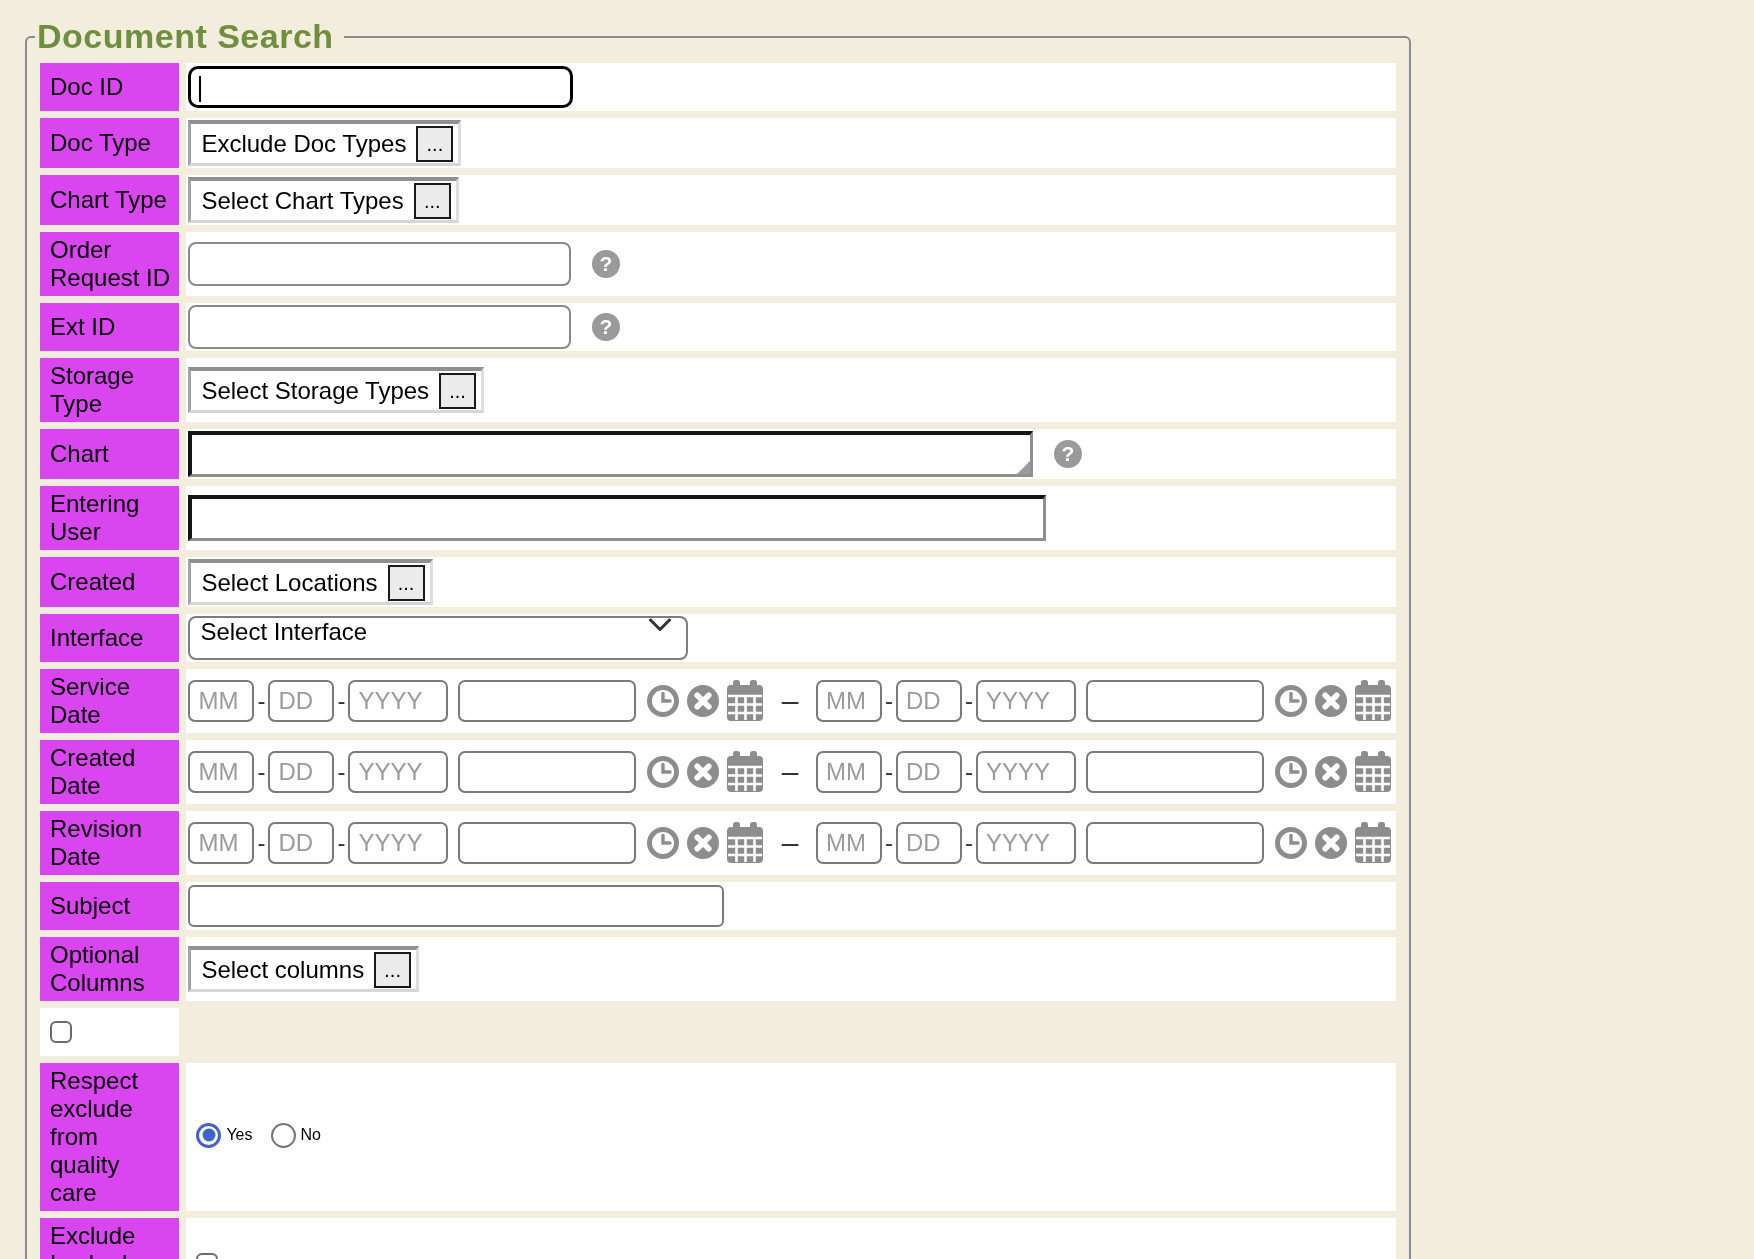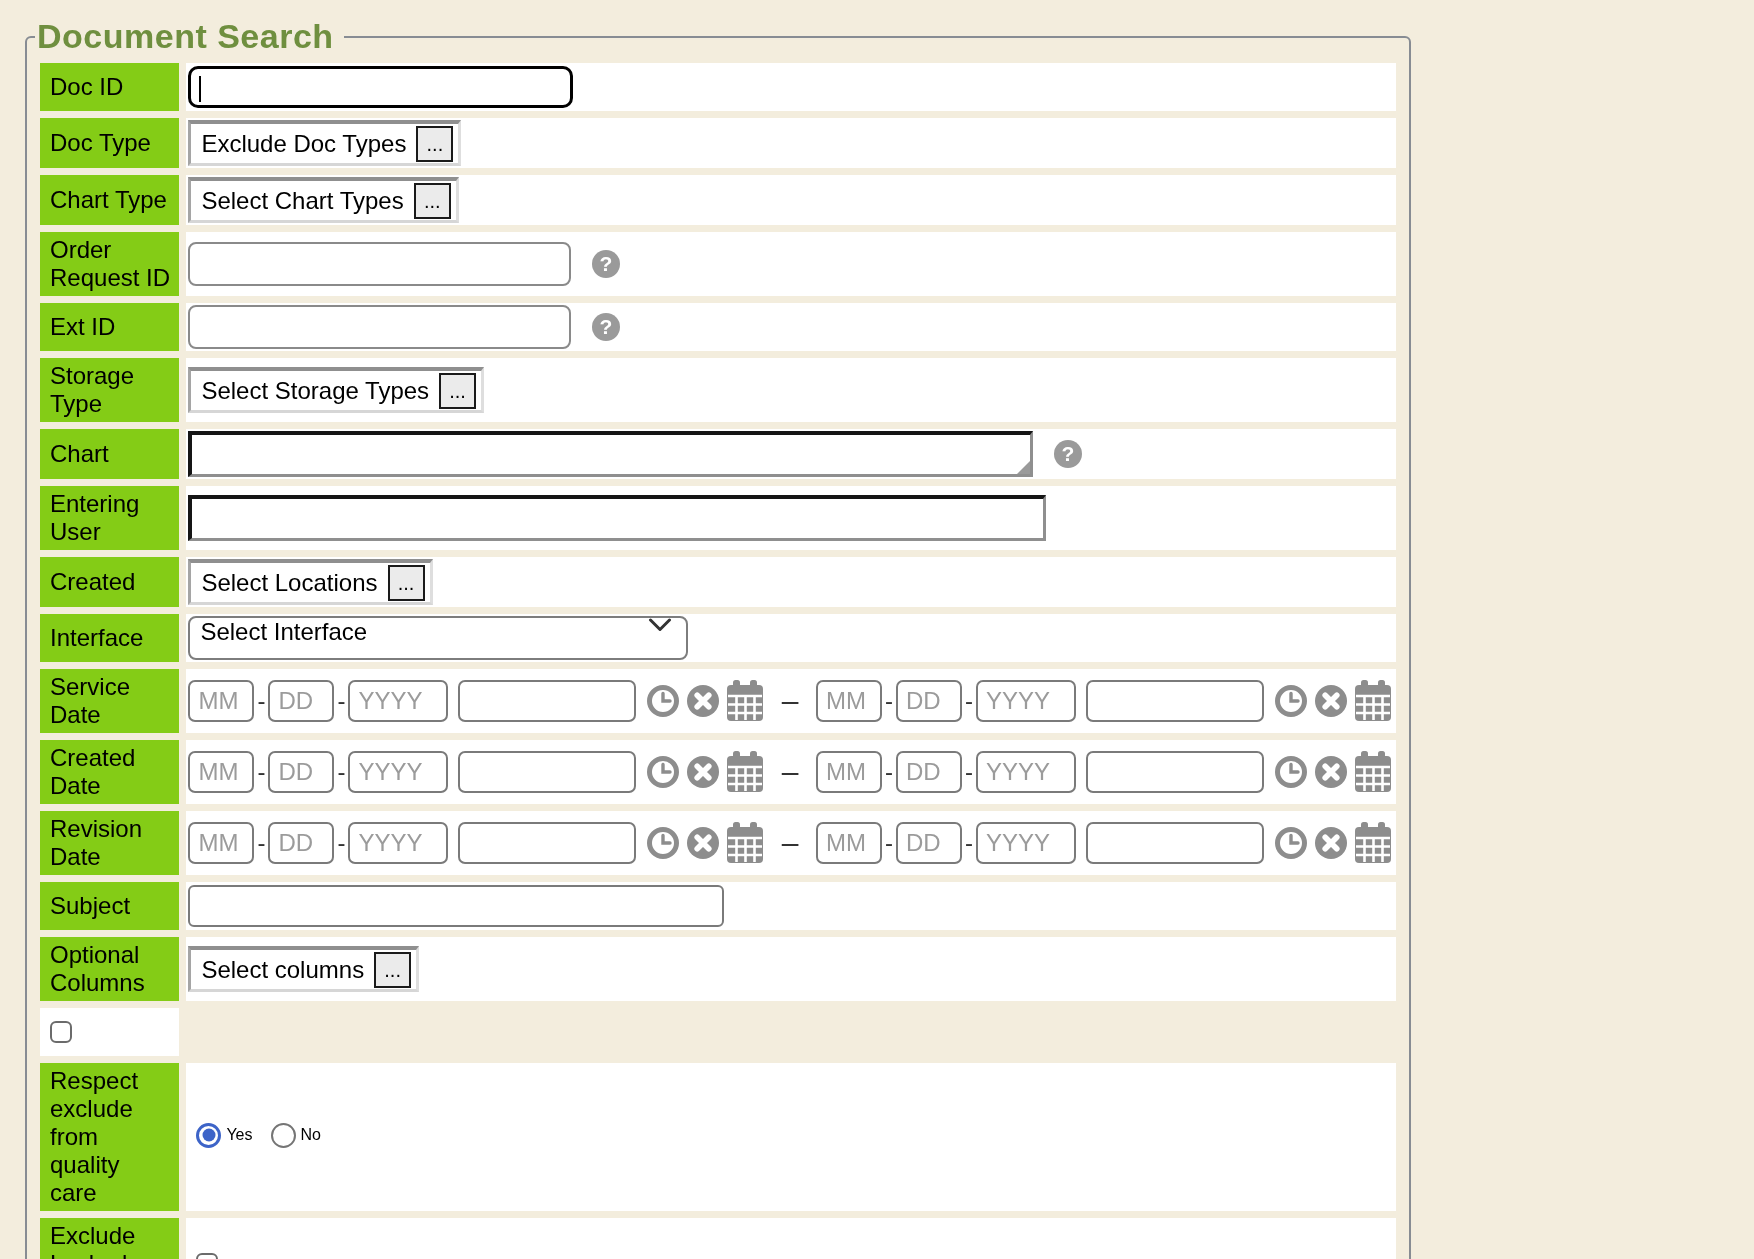--- a/index.html
+++ b/index.html
@@ -27,21 +27,21 @@
     letter-spacing:0.5px;
     padding:0 10px 0 2px;
     margin-left:2px;
   }
 
   .tbl{display:table;border-spacing:7px;width:100%;margin-top:0;}
   .tr{display:table-row;}
   .td{display:table-cell;vertical-align:middle;height:48px;box-sizing:border-box;}
   .td.lbl{
     width:450px;
-    background:#84cc16;
+    background:#d946ef;
     font-size:24px;
     padding:4px 8px 4px 10px;
   }
   .td.val{
     background:#ffffff;
     padding:2px 4px 2px 2px;
     white-space:nowrap;
   }
 
   

